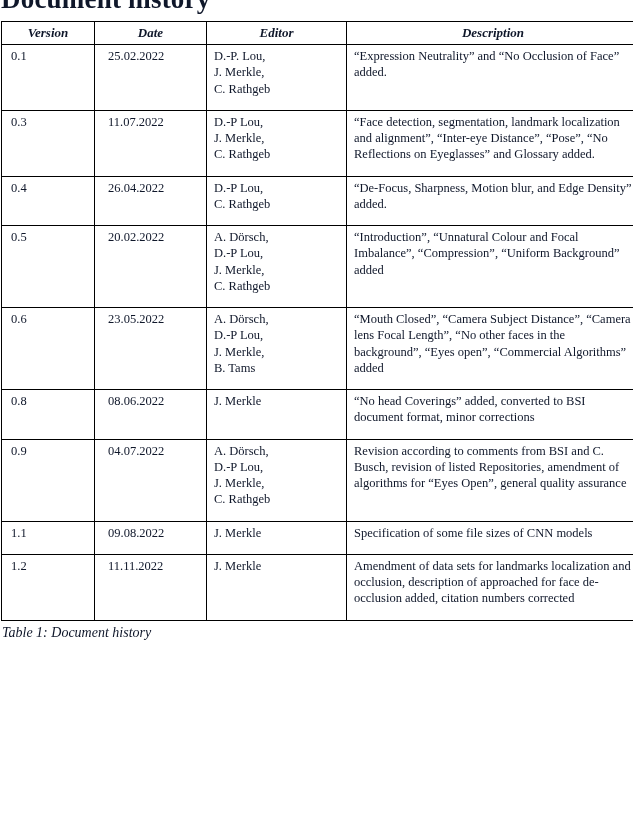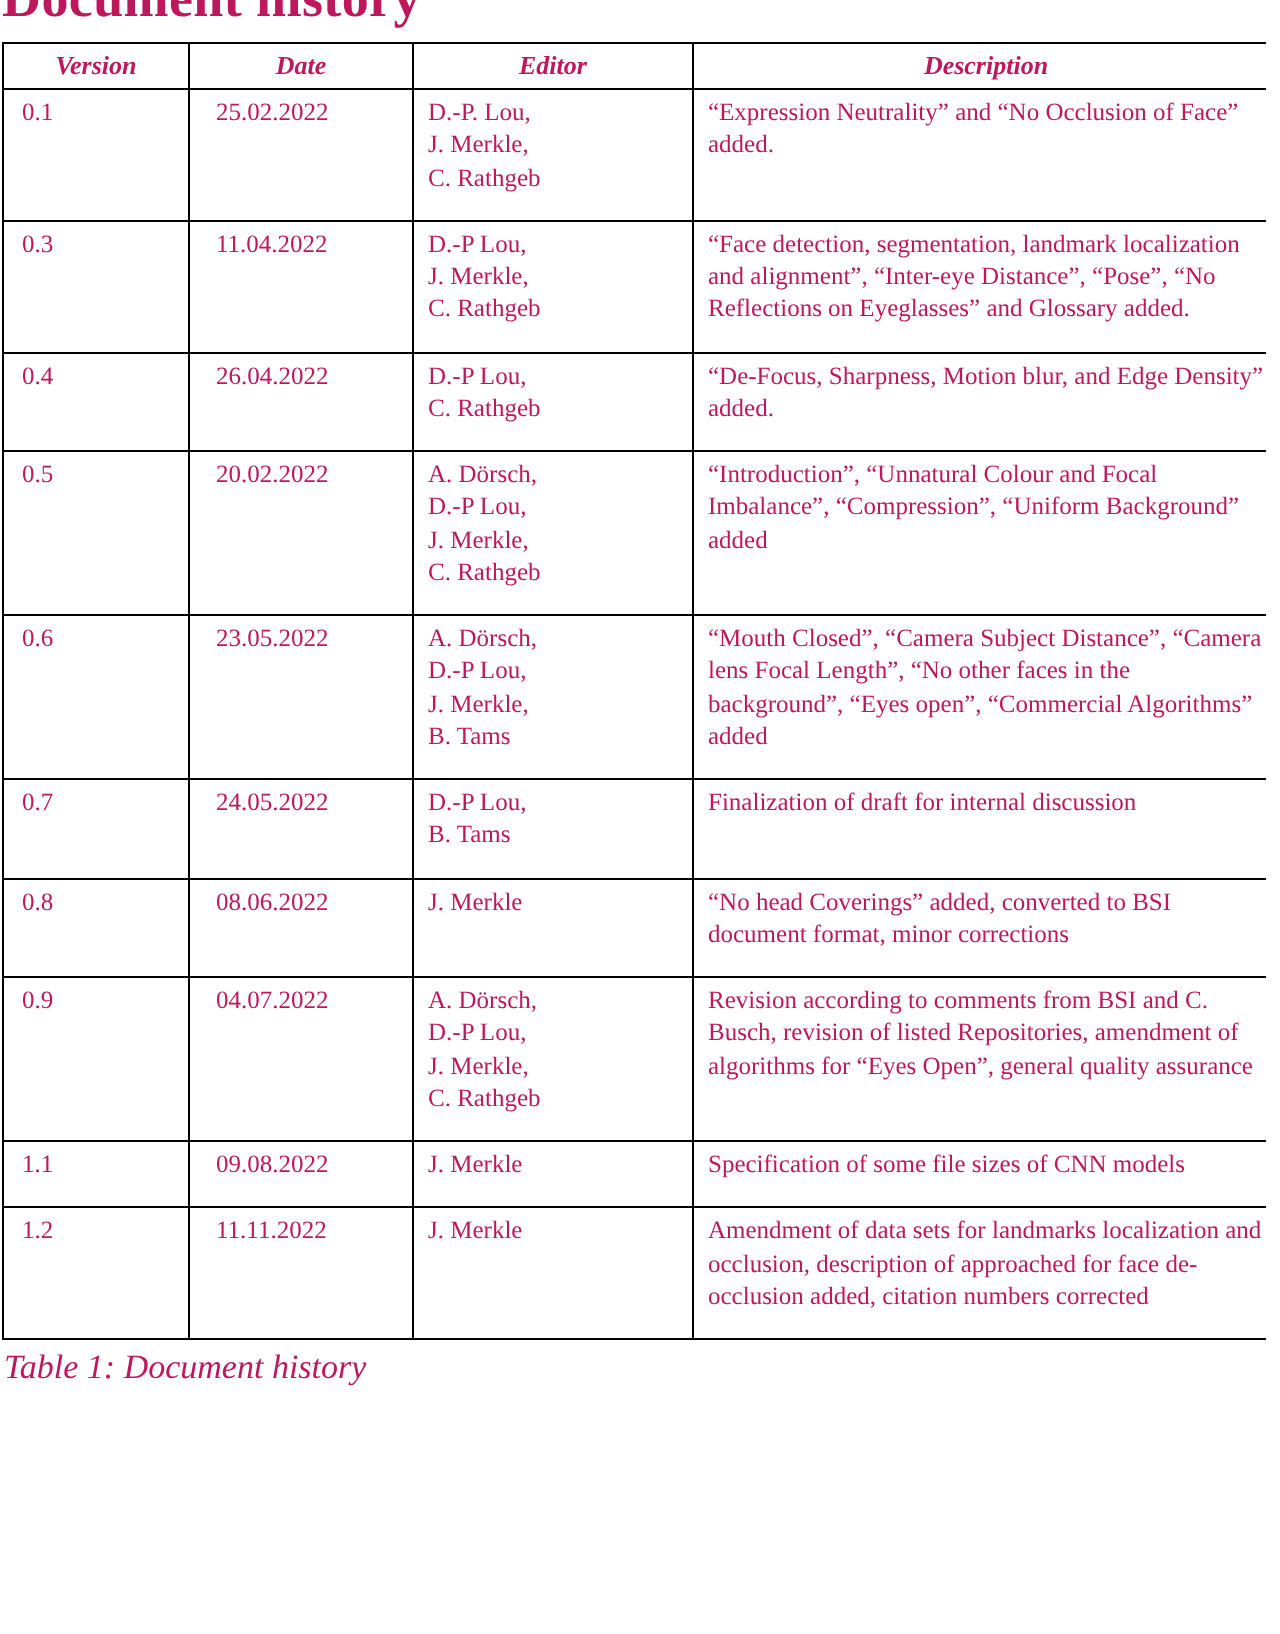--- a/index.html
+++ b/index.html
@@ -6,21 +6,21 @@
     margin: 0;
     padding: 0;
     background: #ffffff;
   }
   .page {
     position: relative;
     width: 633px;
     height: 817px;
     background: #ffffff;
     overflow: hidden;
-    color: #be185d;
+    color: #0f172a;
     font-family: "Liberation Serif", serif;
     box-sizing: border-box;
   }
   .doc-title {
     font-family: "Liberation Serif", serif;
     font-size: 27px;
     font-weight: 700;
     line-height: 1.15;
     margin: -16px 0 6px 1px;
     letter-spacing: 0.2px;
@@ -47,21 +47,21 @@
   }
   table.history td {
     font-size: 12.5px;
     line-height: 1.3;
     padding: 3px 7px 13px 7px;
   }
   .cell-version { padding-left: 9px !important; }
   .cell-date    { padding-left: 13px !important; }
   .cell-editors { white-space: pre-line; }
   .table-caption {
-    font-size: 17px;
+    font-size: 14px;
     font-style: italic;
     margin: 4px 0 0 2px;
   }
 </style>
 </head>
 <body>
 
 <div class="page">
 
   <h1 class="doc-title">Document history</h1>
@@ -85,21 +85,21 @@
         <tr>
           <td class="cell cell-version">0.1</td>
           <td class="cell cell-date">25.02.2022</td>
           <td class="cell cell-editors">D.-P. Lou,
 J. Merkle,
 C. Rathgeb</td>
           <td class="cell cell-description">“Expression Neutrality” and “No Occlusion of Face” added.</td>
         </tr>
         <tr>
           <td class="cell cell-version">0.3</td>
-          <td class="cell cell-date">11.04.2022</td>
+          <td class="cell cell-date">11.07.2022</td>
           <td class="cell cell-editors">D.-P Lou,
 J. Merkle,
 C. Rathgeb</td>
           <td class="cell cell-description">“Face detection, segmentation, landmark localization and alignment”, “Inter-eye Distance”, “Pose”, “No Reflections on Eyeglasses” and Glossary added.</td>
         </tr>
         <tr>
           <td class="cell cell-version">0.4</td>
           <td class="cell cell-date">26.04.2022</td>
           <td class="cell cell-editors">D.-P Lou,
 C. Rathgeb</td>
@@ -115,27 +115,20 @@
           <td class="cell cell-description">“Introduction”, “Unnatural Colour and Focal Imbalance”, “Compression”, “Uniform Background” added</td>
         </tr>
         <tr>
           <td class="cell cell-version">0.6</td>
           <td class="cell cell-date">23.05.2022</td>
           <td class="cell cell-editors">A. Dörsch,
 D.-P Lou,
 J. Merkle,
 B. Tams</td>
           <td class="cell cell-description">“Mouth Closed”, “Camera Subject Distance”, “Camera lens Focal Length”, “No other faces in the background”, “Eyes open”, “Commercial Algorithms” added</td>
-        </tr>
-        <tr>
-          <td class="cell cell-version">0.7</td>
-          <td class="cell cell-date">24.05.2022</td>
-          <td class="cell cell-editors">D.-P Lou,
-B. Tams</td>
-          <td class="cell cell-description">Finalization of draft for internal discussion</td>
         </tr>
         <tr>
           <td class="cell cell-version">0.8</td>
           <td class="cell cell-date">08.06.2022</td>
           <td class="cell cell-editors">J. Merkle</td>
           <td class="cell cell-description">“No head Coverings” added, converted to BSI document format, minor corrections</td>
         </tr>
         <tr>
           <td class="cell cell-version">0.9</td>
           <td class="cell cell-date">04.07.2022</td>

